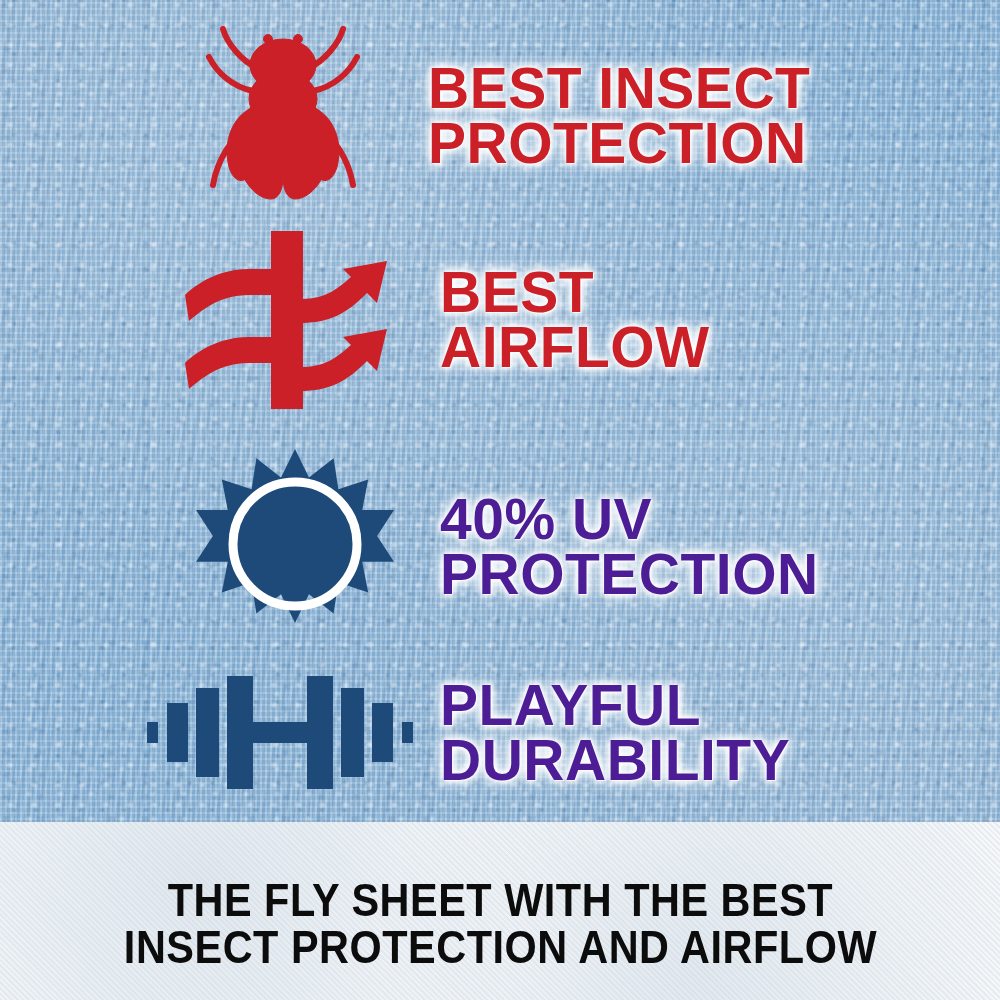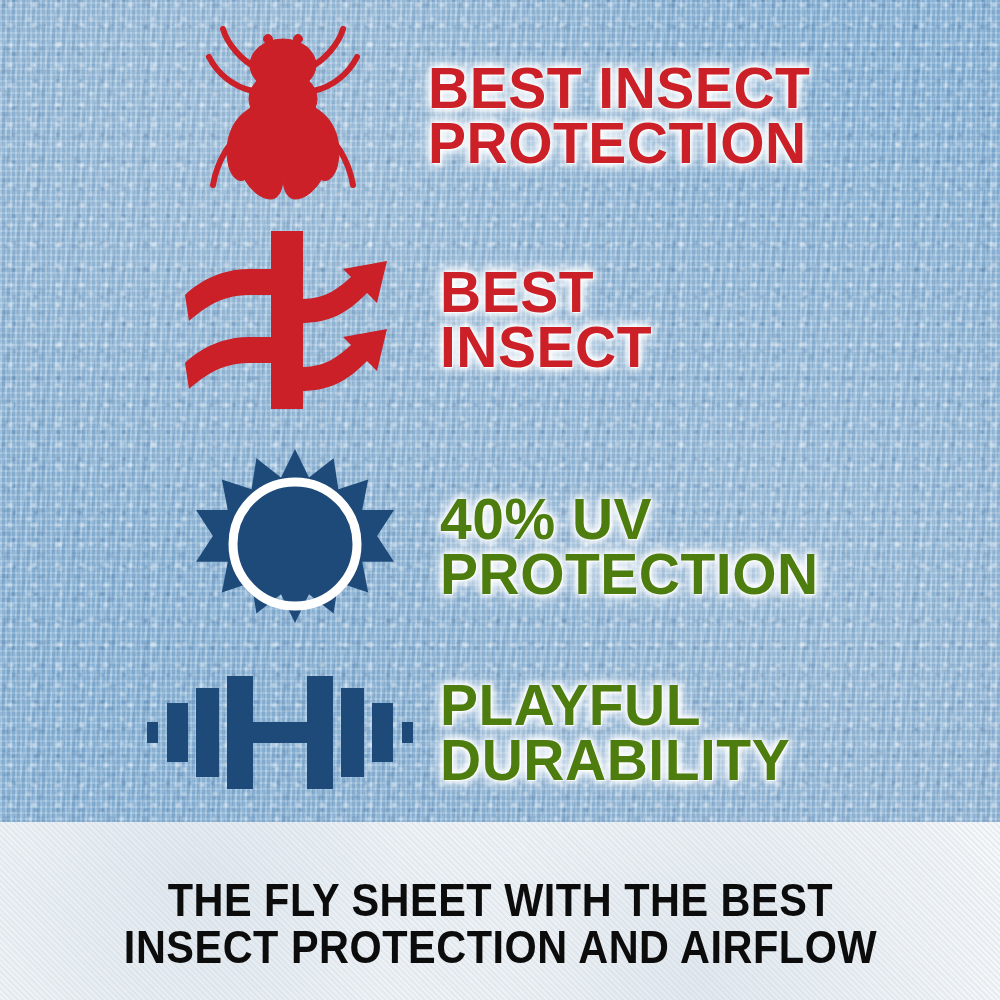--- a/index.html
+++ b/index.html
@@ -81,21 +81,21 @@
     letter-spacing:.5px;
     line-height:.96;
   }
   .label.red {
     color:#CB2027;
     text-shadow:
        0 0 7px #ffffff, 0 0 7px #ffffff, 0 0 12px #ffffff,
        0 0 18px rgba(255,255,255,.85), 1px 1px 0 rgba(255,255,255,.7);
   }
   .label.navy {
-    color:#4d7c0f;
+    color:#4c1d95;
     text-shadow:
        0 0 7px #ffffff, 0 0 7px #ffffff, 0 0 12px #ffffff,
        0 0 18px rgba(255,255,255,.85), 1px 1px 0 rgba(255,255,255,.7);
   }
 
   
   #row-insect    { left:138px; top:18px;  width:840px; height:195px; }
   #row-airflow   { left:150px; top:222px; width:840px; height:195px; }
   #row-uv        { left:150px; top:444px; width:840px; height:205px; }
   #row-durability{ left:120px; top:655px; width:870px; height:155px; }
@@ -205,21 +205,21 @@
 
           <path d="M124 74 C150 74 160 66 176 52 L168 44 L212 36 L202 78 L192 68
                    C172 88 156 98 124 98 Z"></path>
 
           <path d="M124 142 C150 142 160 134 176 120 L168 112 L212 104 L202 146 L192 136
                    C172 156 156 166 124 166 Z"></path>
         </g>
       </svg>
     </div>
     <div class="label red">BEST
-INSECT</div>
+AIRFLOW</div>
   </div>
 
   <div class="row" id="row-uv">
     <div class="icon-cell">
       <svg width="200" height="200" viewBox="0 0 200 200">
 
         <polygon fill="#1E4A79" points="
           100,2 114.0,30.5 138.6,11.3 143.4,42.2 173.2,32.4 167.2,63.1 199,63.1 182.1,88.9
           199,114.7 167.2,114.7 173.2,145.4 143.4,135.6 138.6,166.5 114.0,147.3 100,176
           86.0,147.3 61.4,166.5 56.6,135.6 26.8,145.4 32.8,114.7 1,114.7 17.9,88.9

